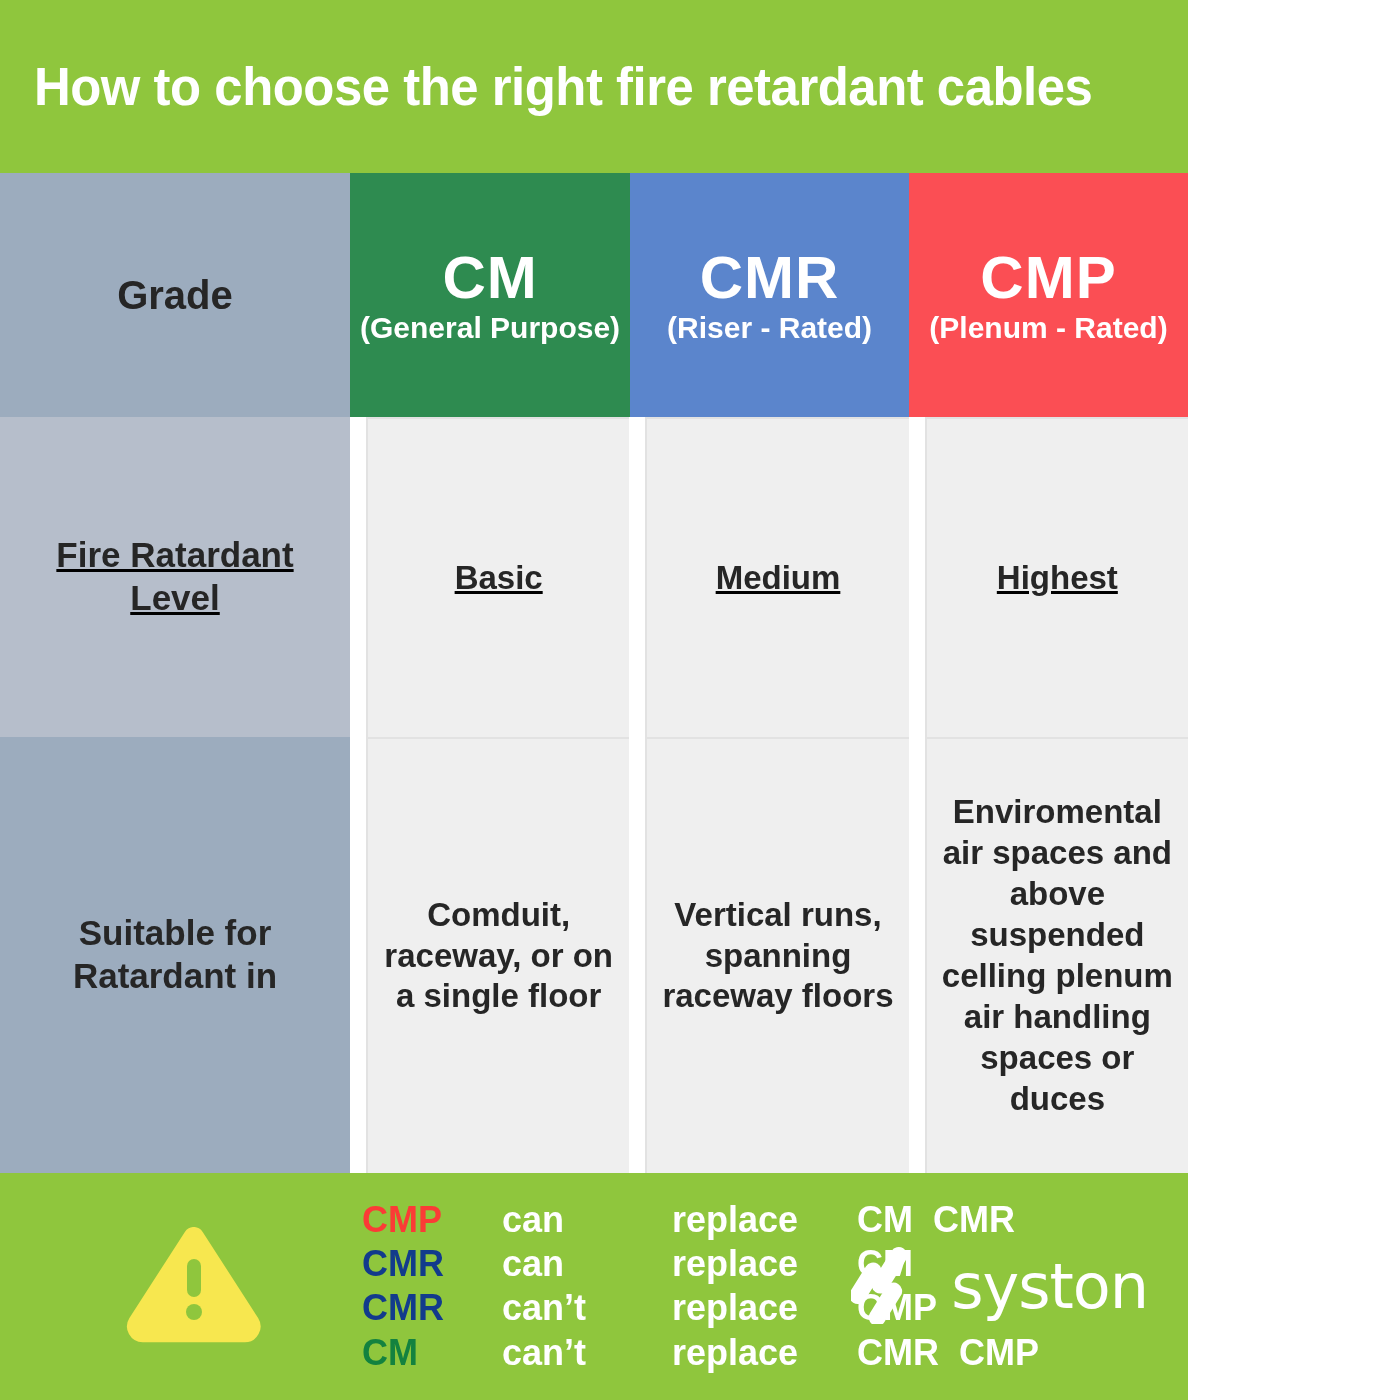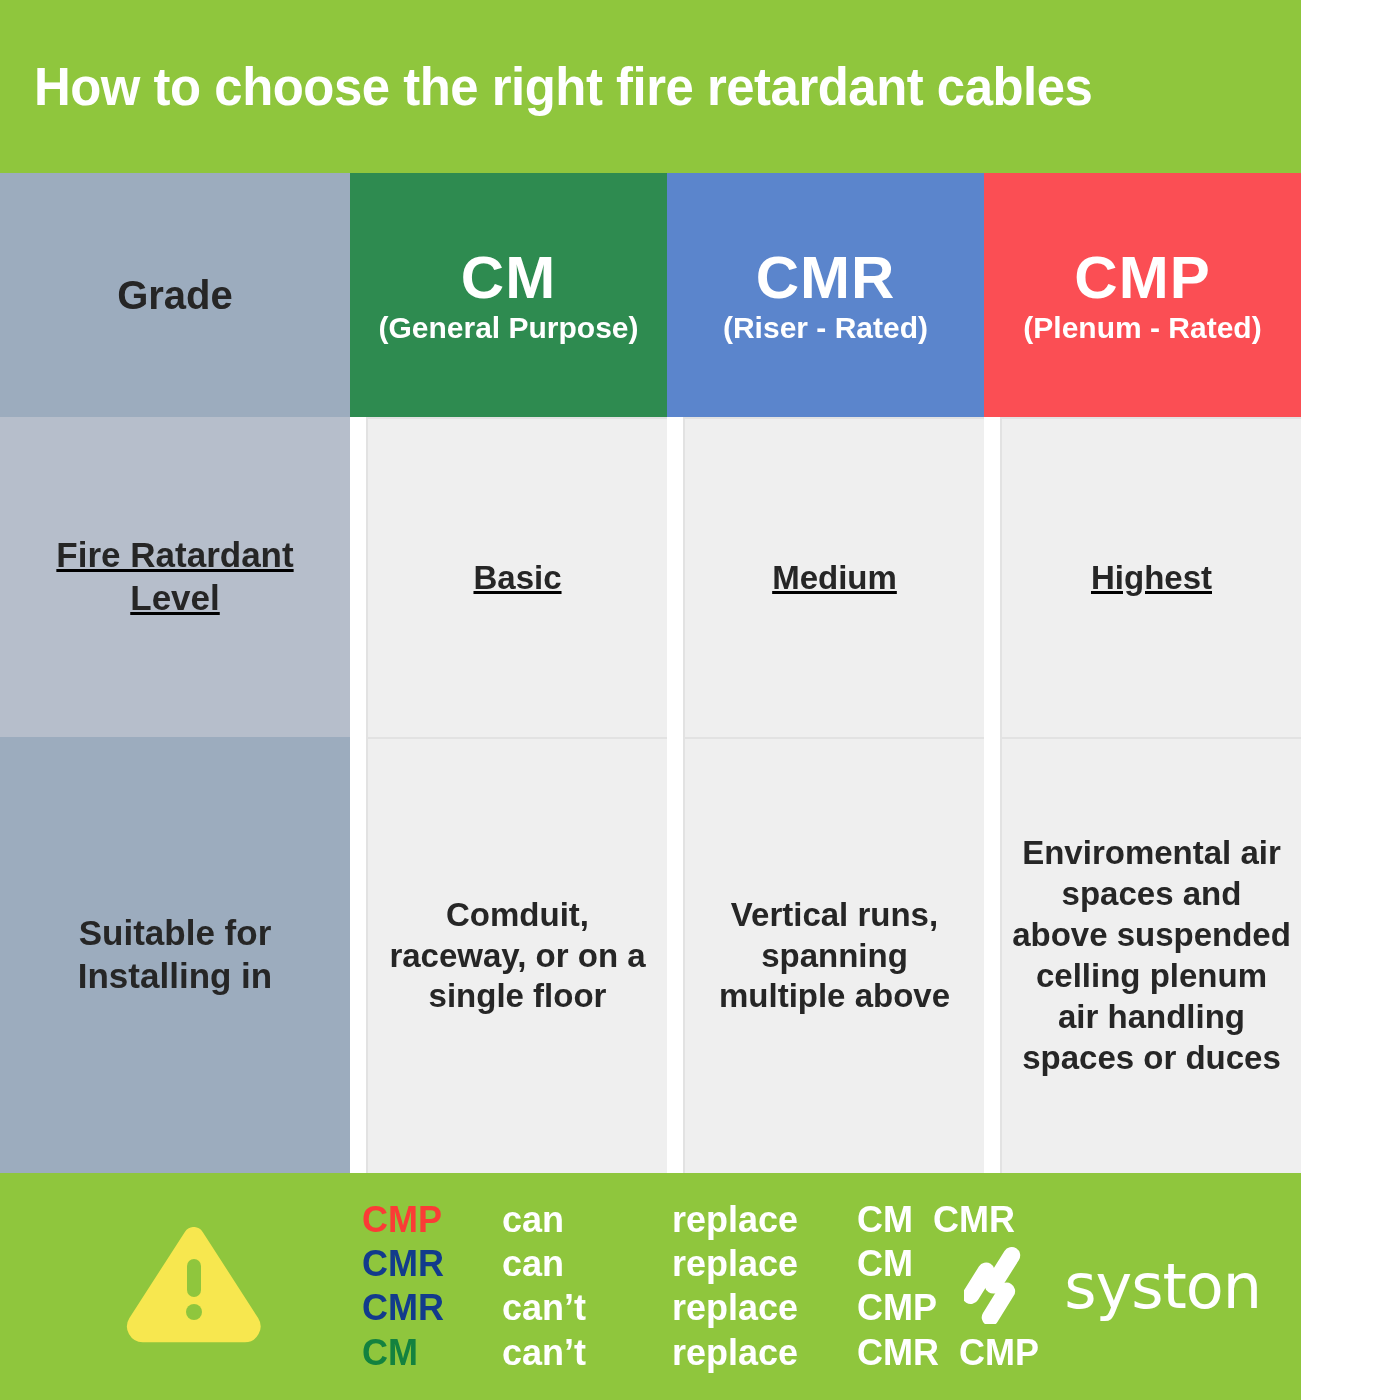--- a/index.html
+++ b/index.html
@@ -7,21 +7,21 @@
   html, body {
     width: 1400px;
     height: 1400px;
     overflow: hidden;
     font-family: "Liberation Sans", sans-serif;
     background: #ffffff;
   }
 
   #page {
     position: relative;
-    width: 1301px;
+    width: 1188px;
     height: 1400px;
     display: flex;
     flex-direction: column;
     background: #ffffff;
   }
 
   
   .header-band {
     height: 173px;
     background: #8FC63D;
@@ -227,27 +227,27 @@
       <div class="cell col-data data-cell size-lg">
         <span>Medium</span>
       </div>
       <div class="cell col-data data-cell size-lg">
         <span>Highest</span>
       </div>
     </div>
 
     <div class="row row-suit">
       <div class="cell col-label lbl-suit">
-        <span>Suitable for Installing in</span>
+        <span>Suitable for Ratardant in</span>
       </div>
       <div class="cell col-data data-cell size-md">
         <span>Comduit, raceway, or on a single floor</span>
       </div>
       <div class="cell col-data data-cell size-md">
-        <span>Vertical runs, spanning multiple above</span>
+        <span>Vertical runs, spanning raceway floors</span>
       </div>
       <div class="cell col-data data-cell size-md">
         <span>Enviromental air spaces and above suspended celling plenum air handling spaces or duces</span>
       </div>
     </div>
 
   </div>
 
   <div class="footer-band">
 

